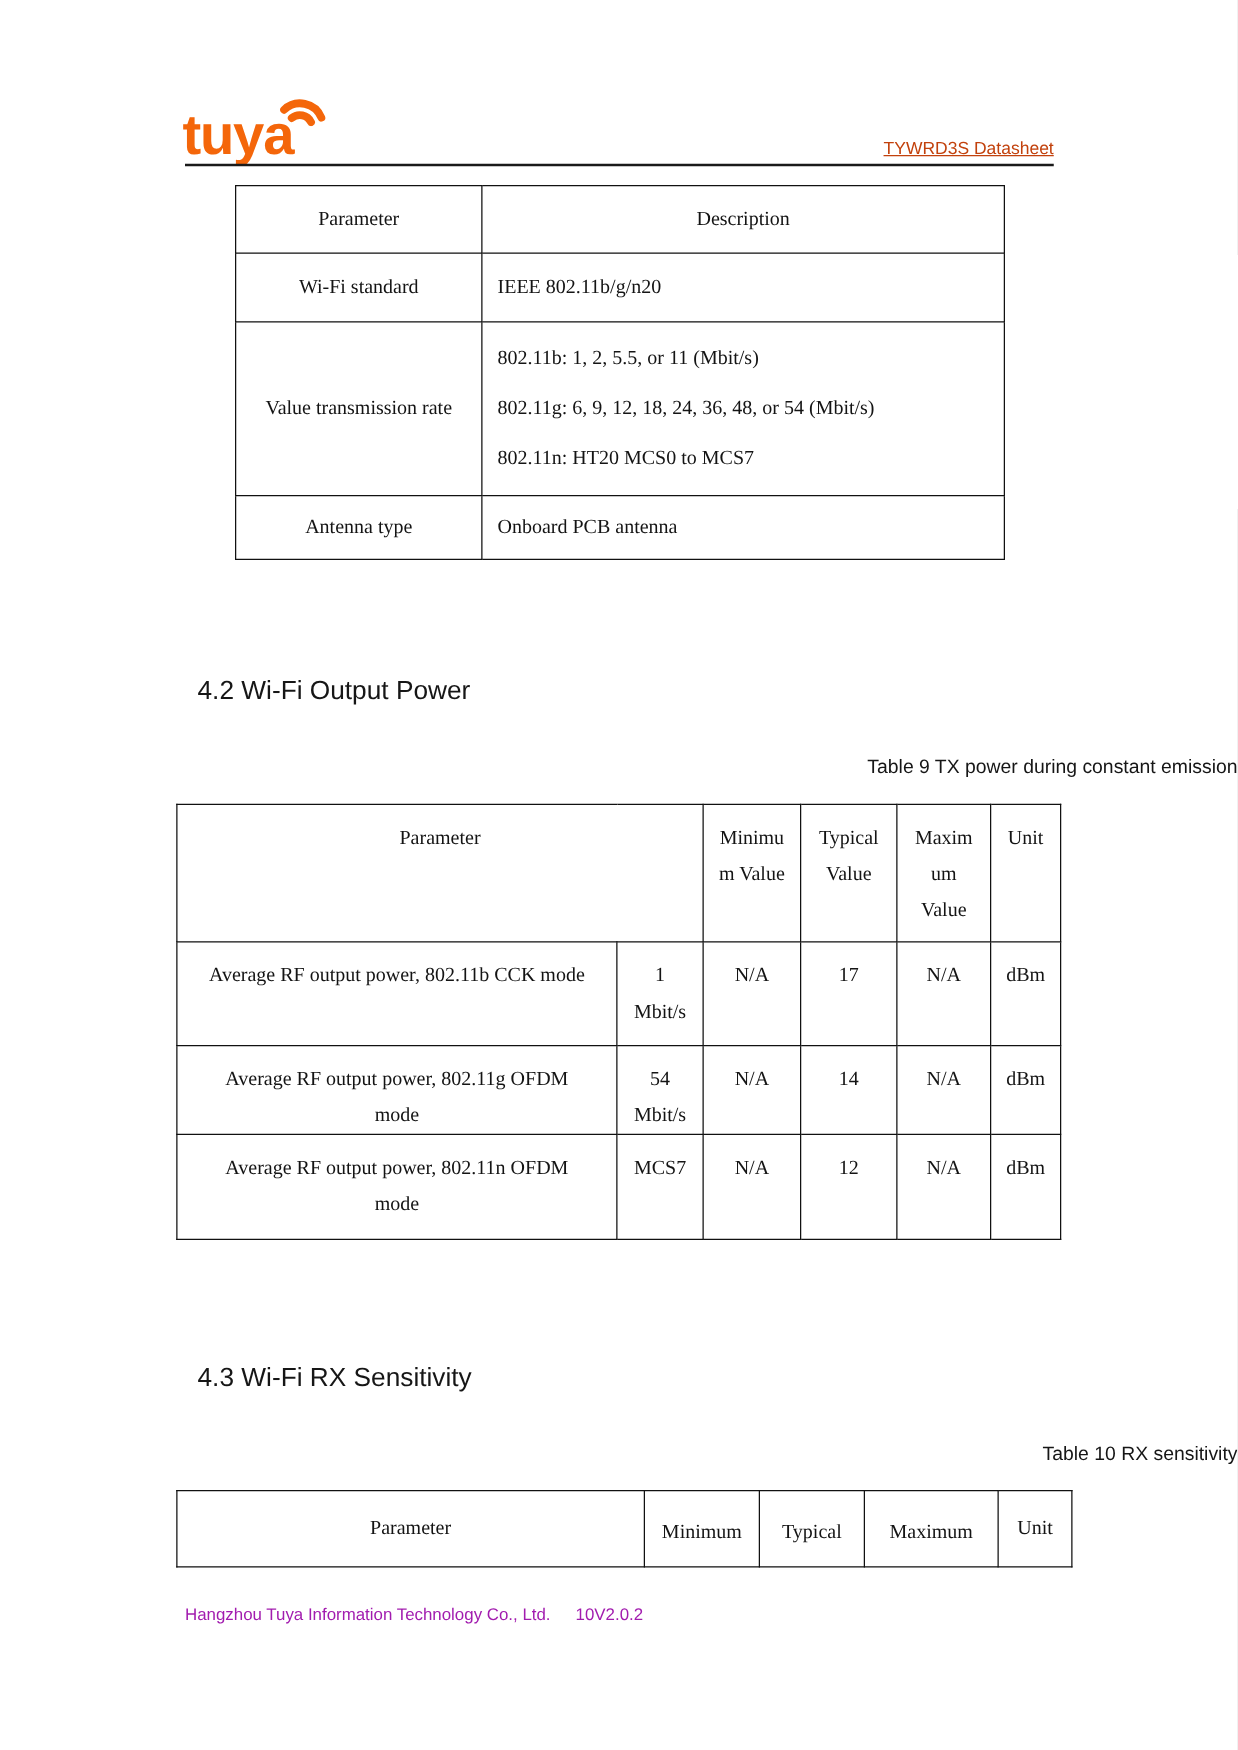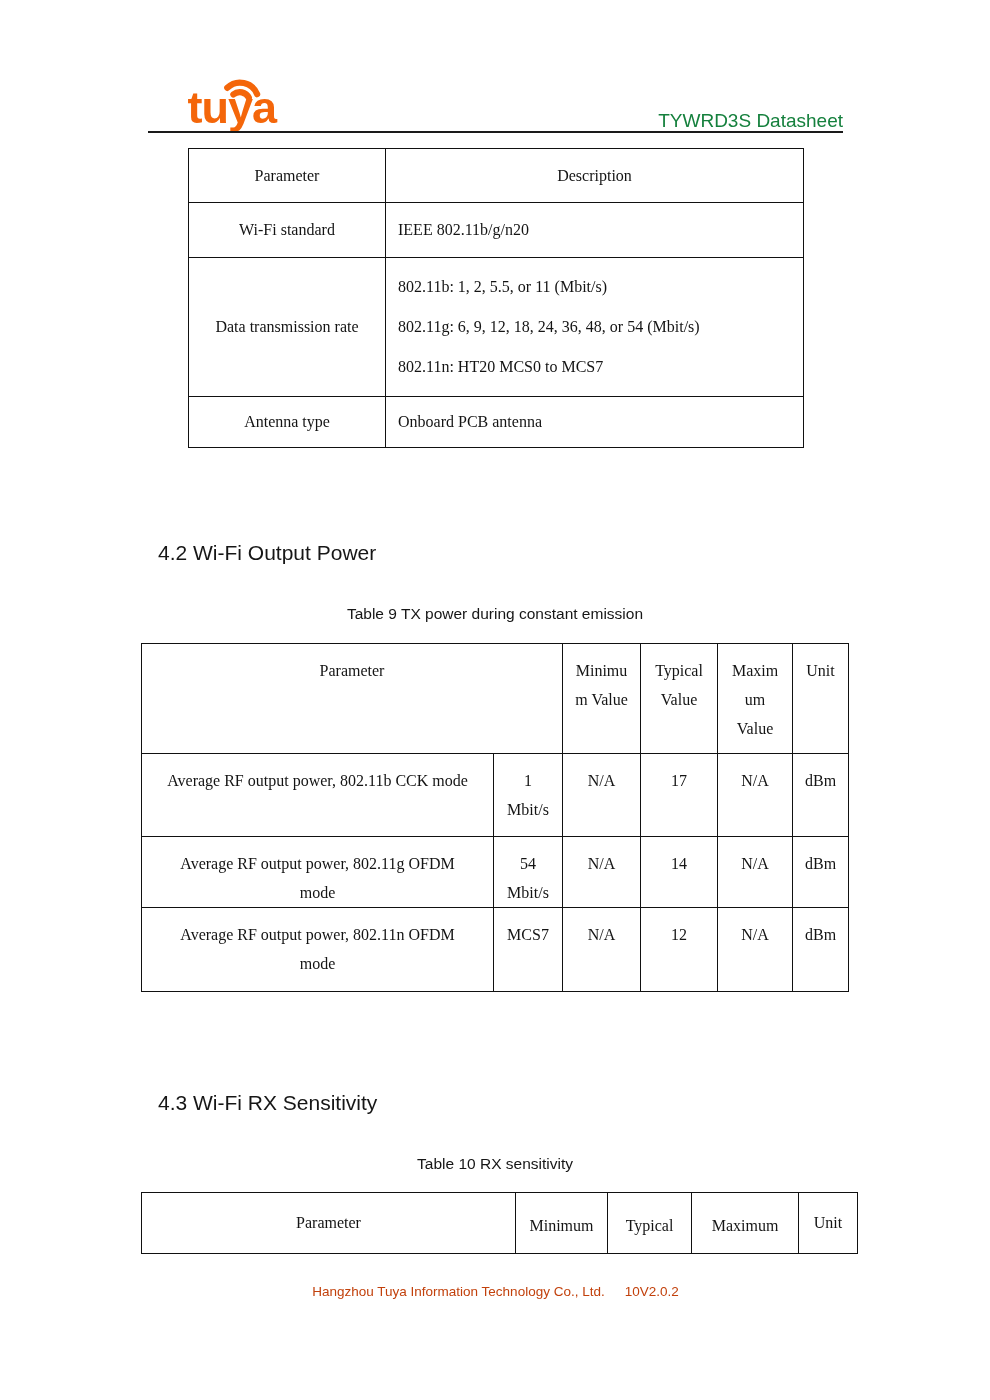--- a/index.html
+++ b/index.html
@@ -13,29 +13,29 @@
     color:#151515;
     overflow:hidden;
   }
 
   
   .logo { position:absolute; left:146px; top:70px; width:130px; height:66px; }
   .logo-text {
     display:block; padding-top:14px;
     font-family:"Liberation Sans","DejaVu Sans",sans-serif;
     font-weight:700; font-size:45px; line-height:48px;
-    letter-spacing:-1px; color:#f4660a;text-align:right;
+    letter-spacing:-1px; color:#f4660a;
   }
   .logo-arcs { position:absolute; left:74px; top:-3px; width:42px; height:34px; }
   .logo-arcs path { stroke:#f4660a; stroke-width:6; fill:none; stroke-linecap:round; }
 
   .doc-title {
     position:absolute; top:110px; right:147px;
     font-family:"Liberation Sans","DejaVu Sans",sans-serif;
-    font-size:19px; color:#15803d;
+    font-size:14px; color:#c2410c;text-decoration:underline;
   }
   .header-rule {
     position:absolute; left:148px; top:131px; width:695px; height:2px;
     background:#1a1a1a;
   }
 
   
   table { border-collapse:collapse; table-layout:fixed; }
   td { border:1px solid #111; font-size:16px; color:#141414; }
   .pre { white-space:pre-line;margin-left:48px; }
@@ -49,21 +49,21 @@
   
   .sec-heading {
     position:absolute; left:158px;
     font-family:"Liberation Sans","DejaVu Sans",sans-serif;
     font-weight:400; font-size:21px; color:#161616;
   }
   .h42 { top:541px; }
   .h43 { top:1091px; }
   .caption {
     position:absolute; left:0; width:100%;
-    text-align:center;
+    text-align:right;
     font-family:"Liberation Sans","DejaVu Sans",sans-serif;
     font-size:15.5px; color:#161616;
   }
   .cap9  { top:605px; }
   .cap10 { top:1155px; }
 
   
   .t9 { position:absolute; left:141px; top:643px; width:707px; }
   .t9 td {
     text-align:center; vertical-align:top;
@@ -71,23 +71,23 @@
   }
 
   
   .t10 { position:absolute; left:141px; top:1192px; width:716px; }
   .t10 td { text-align:center; vertical-align:middle; }
   .t10 td.lower { padding-top:6px; }
 
   
   .footer {
     position:absolute; left:148px; right:147px; top:1284px;
-    display:flex; justify-content:center;
-    font-family:"Liberation Sans","DejaVu Sans",sans-serif;
-    font-size:13.5px; color:#c2410c;
+    display:flex; justify-content:flex-start;
+    font-family:"Liberation Sans","DejaVu Sans",sans-serif;
+    font-size:13.5px; color:#a21caf;
   }
   .page-num { margin-left:20px; }
 </style>
 </head>
 <body>
 
 <div class="page">
 
   <div class="logo">
     <span class="logo-text">tuya</span>
@@ -109,21 +109,21 @@
     <tbody>
       <tr style="height:54px">
         <td class="c-param">Parameter</td>
         <td class="c-param">Description</td>
       </tr>
       <tr style="height:55px">
         <td class="c-param">Wi-Fi standard</td>
         <td class="c-desc">IEEE 802.11b/g/n20</td>
       </tr>
       <tr style="height:139px">
-        <td class="c-param">Data transmission rate</td>
+        <td class="c-param">Value transmission rate</td>
         <td class="c-desc">
           <div class="desc-line">802.11b: 1, 2, 5.5, or 11 (Mbit/s)</div>
           <div class="desc-line">802.11g: 6, 9, 12, 18, 24, 36, 48, or 54 (Mbit/s)</div>
           <div class="desc-line">802.11n: HT20 MCS0 to MCS7</div>
         </td>
       </tr>
       <tr style="height:51px">
         <td class="c-param">Antenna type</td>
         <td class="c-desc">Onboard PCB antenna</td>
       </tr>

